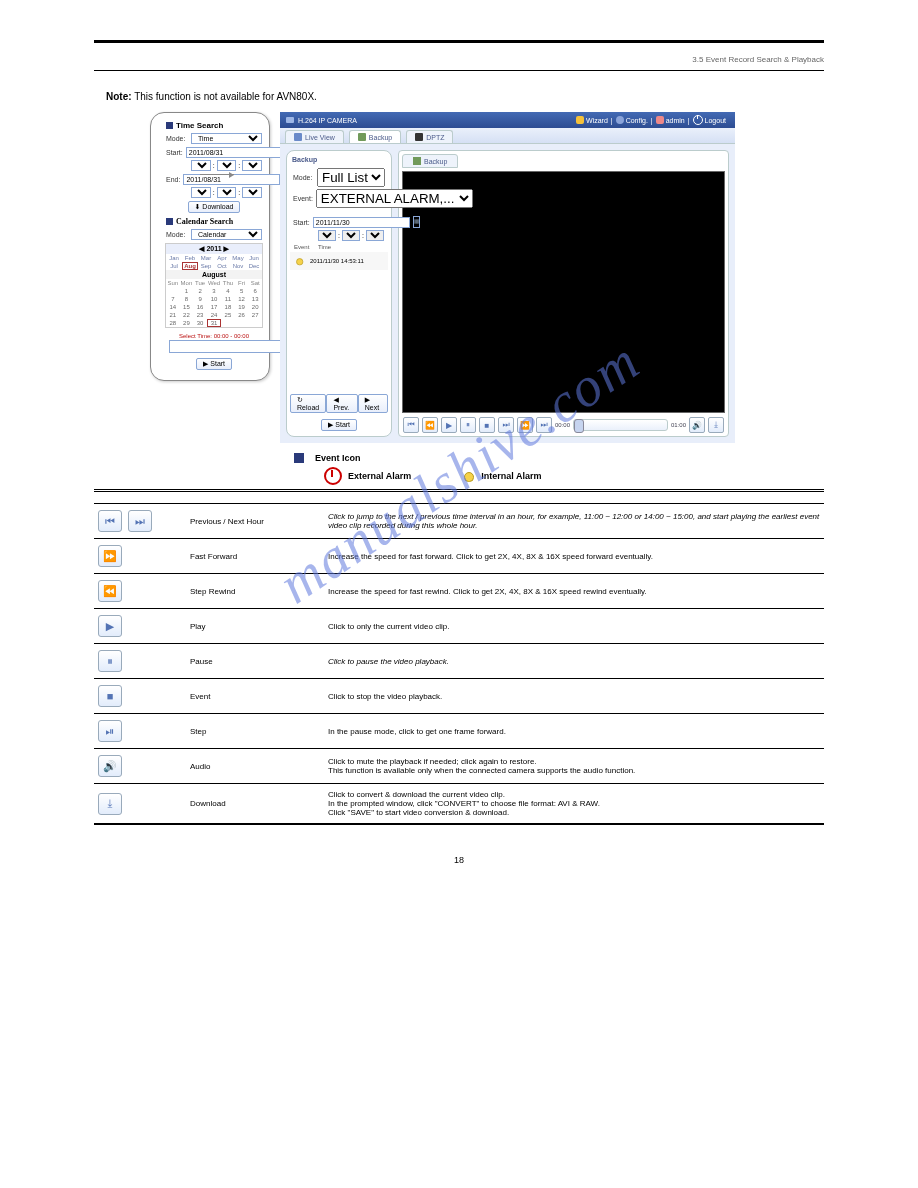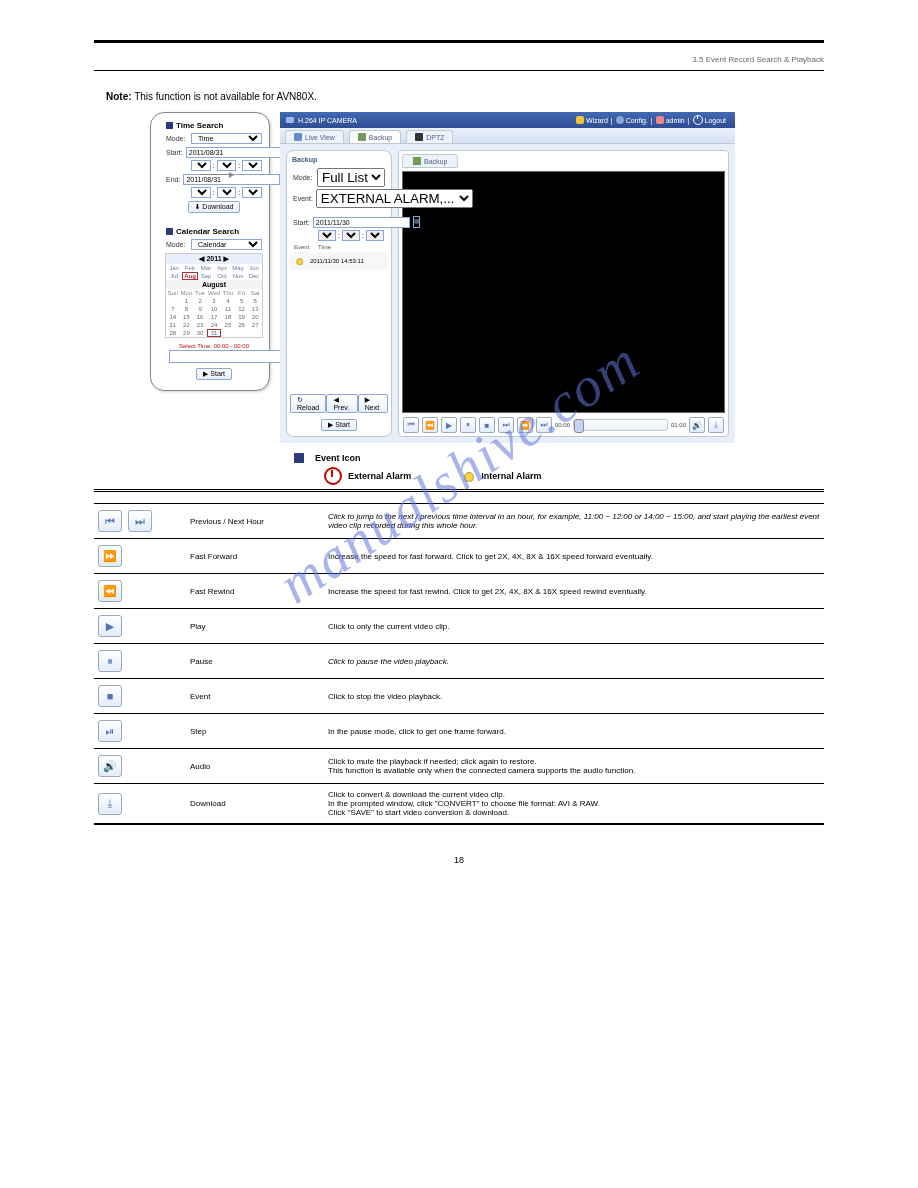--- a/index.html
+++ b/index.html
@@ -142,21 +142,21 @@
         </div>
     <div class="time-inline">
       <select><option>18</option></select>
           <span class="colon">:</span>
       <select><option>49</option></select>
           <span class="colon">:</span>
       <select><option>27</option></select>
         </div>
     <div class="center"><span class="btn">⬇ <span>Download</span></span></div>
 
-    <div class="panel-hd" style="margin-top:10px;">
+    <div class="panel-hd" style="margin-top:0;font-family:Liberation Serif, serif;">
           <span class="sq"></span>
           <span>Calendar Search</span>
         </div>
     <div class="form-row">
           <span class="lbl">Mode:</span>
       <select><option>Calendar</option></select>
         </div>
     <div class="cal">
       <div class="cal-year">◀ <span>2011</span> ▶</div>
       <div class="cal-mgrid" id="mgrid">
@@ -353,21 +353,21 @@
           <td class="cell-name">Previous / Next Hour</td>
           <td style="white-space: pre-line; font-style: italic;">Click to jump to the next / previous time interval in an hour, for example, 11:00 ~ 12:00 or 14:00 ~ 15:00, and start playing the earliest event video clip recorded during this whole hour.</td>
         </tr>
         <tr>
           <td class="cell-icon"><span class="bigico">⏩</span></td>
           <td class="cell-name">Fast Forward</td>
           <td style="white-space: pre-line;">Increase the speed for fast forward. Click to get 2X, 4X, 8X &amp; 16X speed forward eventually.</td>
         </tr>
         <tr>
           <td class="cell-icon"><span class="bigico">⏪</span></td>
-          <td class="cell-name">Fast Rewind</td>
+          <td class="cell-name">Step Rewind</td>
           <td style="white-space: pre-line;">Increase the speed for fast rewind. Click to get 2X, 4X, 8X &amp; 16X speed rewind eventually.</td>
         </tr>
         <tr>
           <td class="cell-icon"><span class="bigico">▶</span></td>
           <td class="cell-name">Play</td>
           <td style="white-space: pre-line;">Click to only the current video clip.</td>
         </tr>
         <tr>
           <td class="cell-icon"><span class="bigico">⏸</span></td>
           <td class="cell-name">Pause</td>

